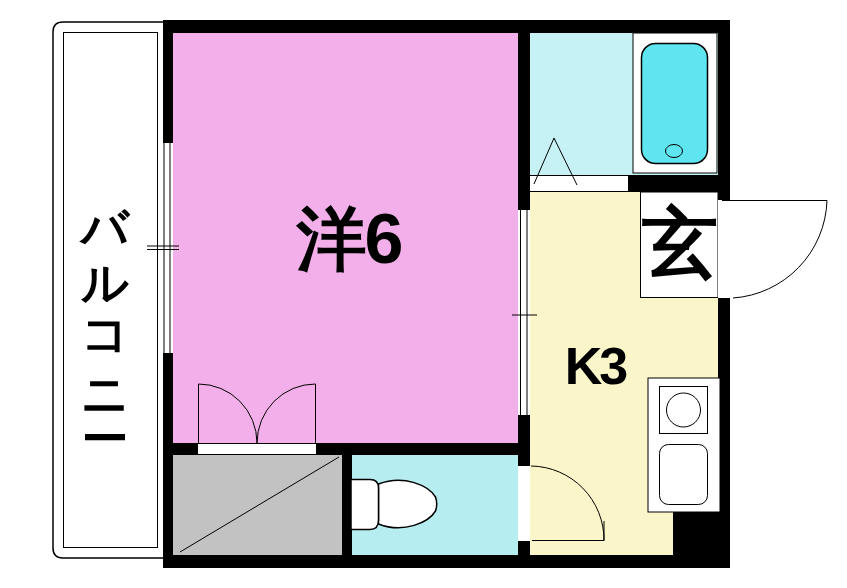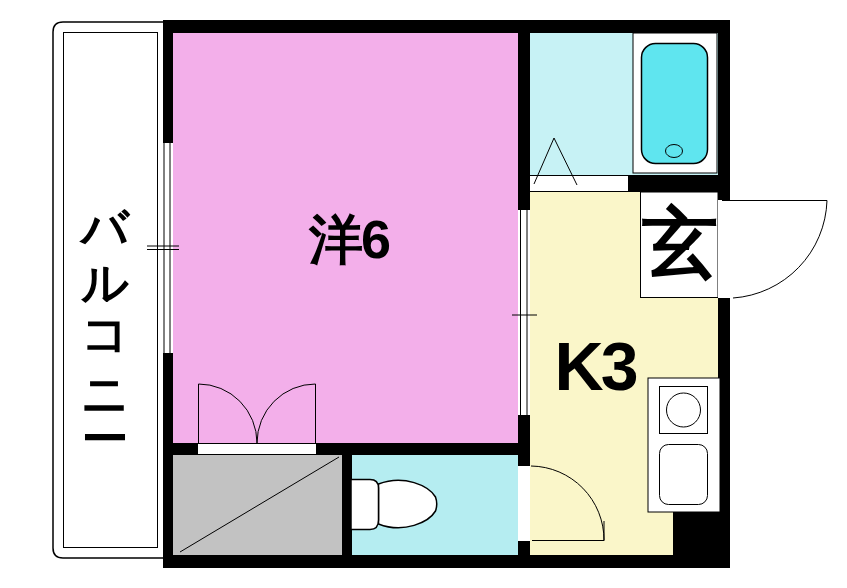--- a/index.html
+++ b/index.html
@@ -5,22 +5,22 @@
   html,body { margin:0; padding:0; background:#FFFFFF; }
   .plan { position:relative; width:847px; height:588px; background:#FFFFFF; overflow:hidden; }
   .plan svg { position:absolute; left:0; top:0; }
   .ln  { fill:none; stroke:#000; stroke-width:1.5; }
   .ln1 { fill:none; stroke:#000; stroke-width:1; }
   .lbl { position:absolute; transform:translate(-50%,-50%); color:#000;
          font-family:"Liberation Sans","DejaVu Sans",sans-serif; font-weight:bold;
          white-space:nowrap; line-height:1; }
   .lbl-balcony { left:106px; top:297px; font-size:47px; letter-spacing:6px;
                  writing-mode:vertical-rl; text-orientation:mixed; }
-  .lbl-western { left:349px; top:239px; font-size:54px; letter-spacing:-2px; }
-  .lbl-kitchen { left:595px; top:366px; font-size:68px; letter-spacing:-3px; }
+  .lbl-western { left:349px; top:239px; font-size:70px; letter-spacing:-2px; }
+  .lbl-kitchen { left:595px; top:366px; font-size:52px; letter-spacing:-3px; }
   .lbl-entrance{ left:680px; top:243px; font-size:76px; }
 </style>
 </head>
 <body>
 
 <div class="plan">
   <svg width="847" height="588" viewBox="0 0 847 588">
 
     <g>
       <path class="ln" stroke-width="2" d="M168,22 L63,22 Q53,22 53,32 L53,548 Q53,558 63,558 L168,558"></path>

